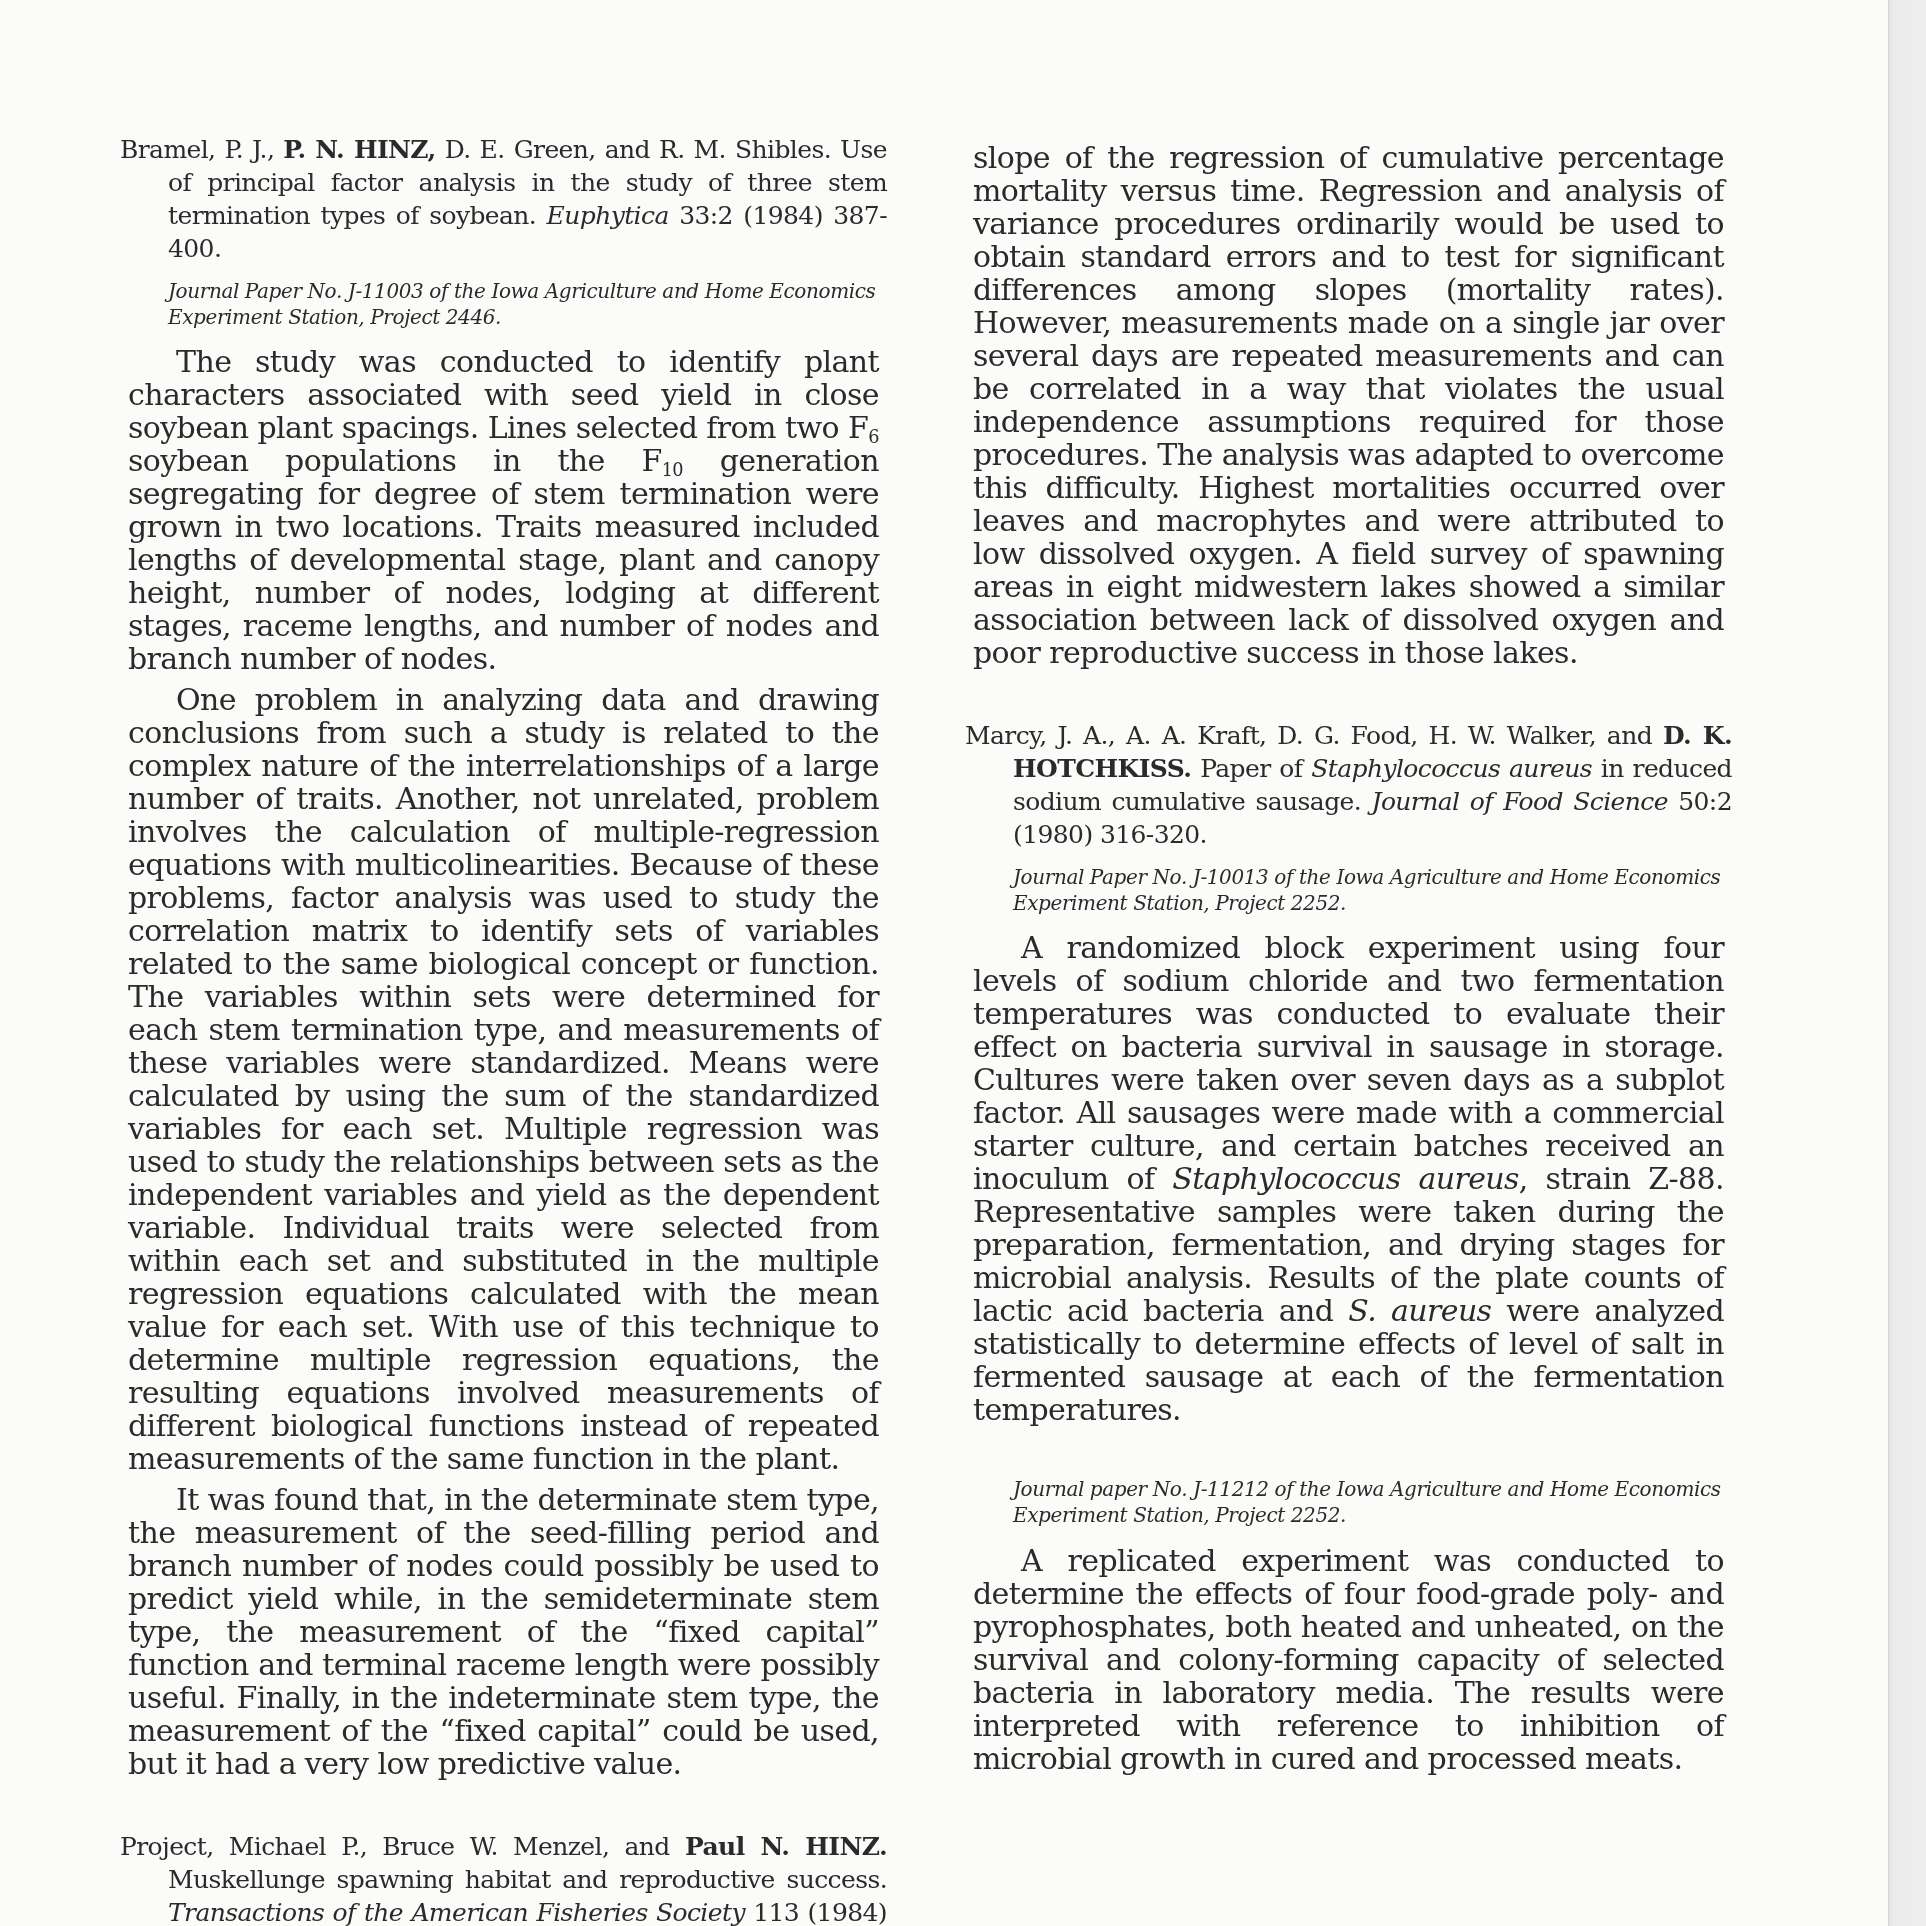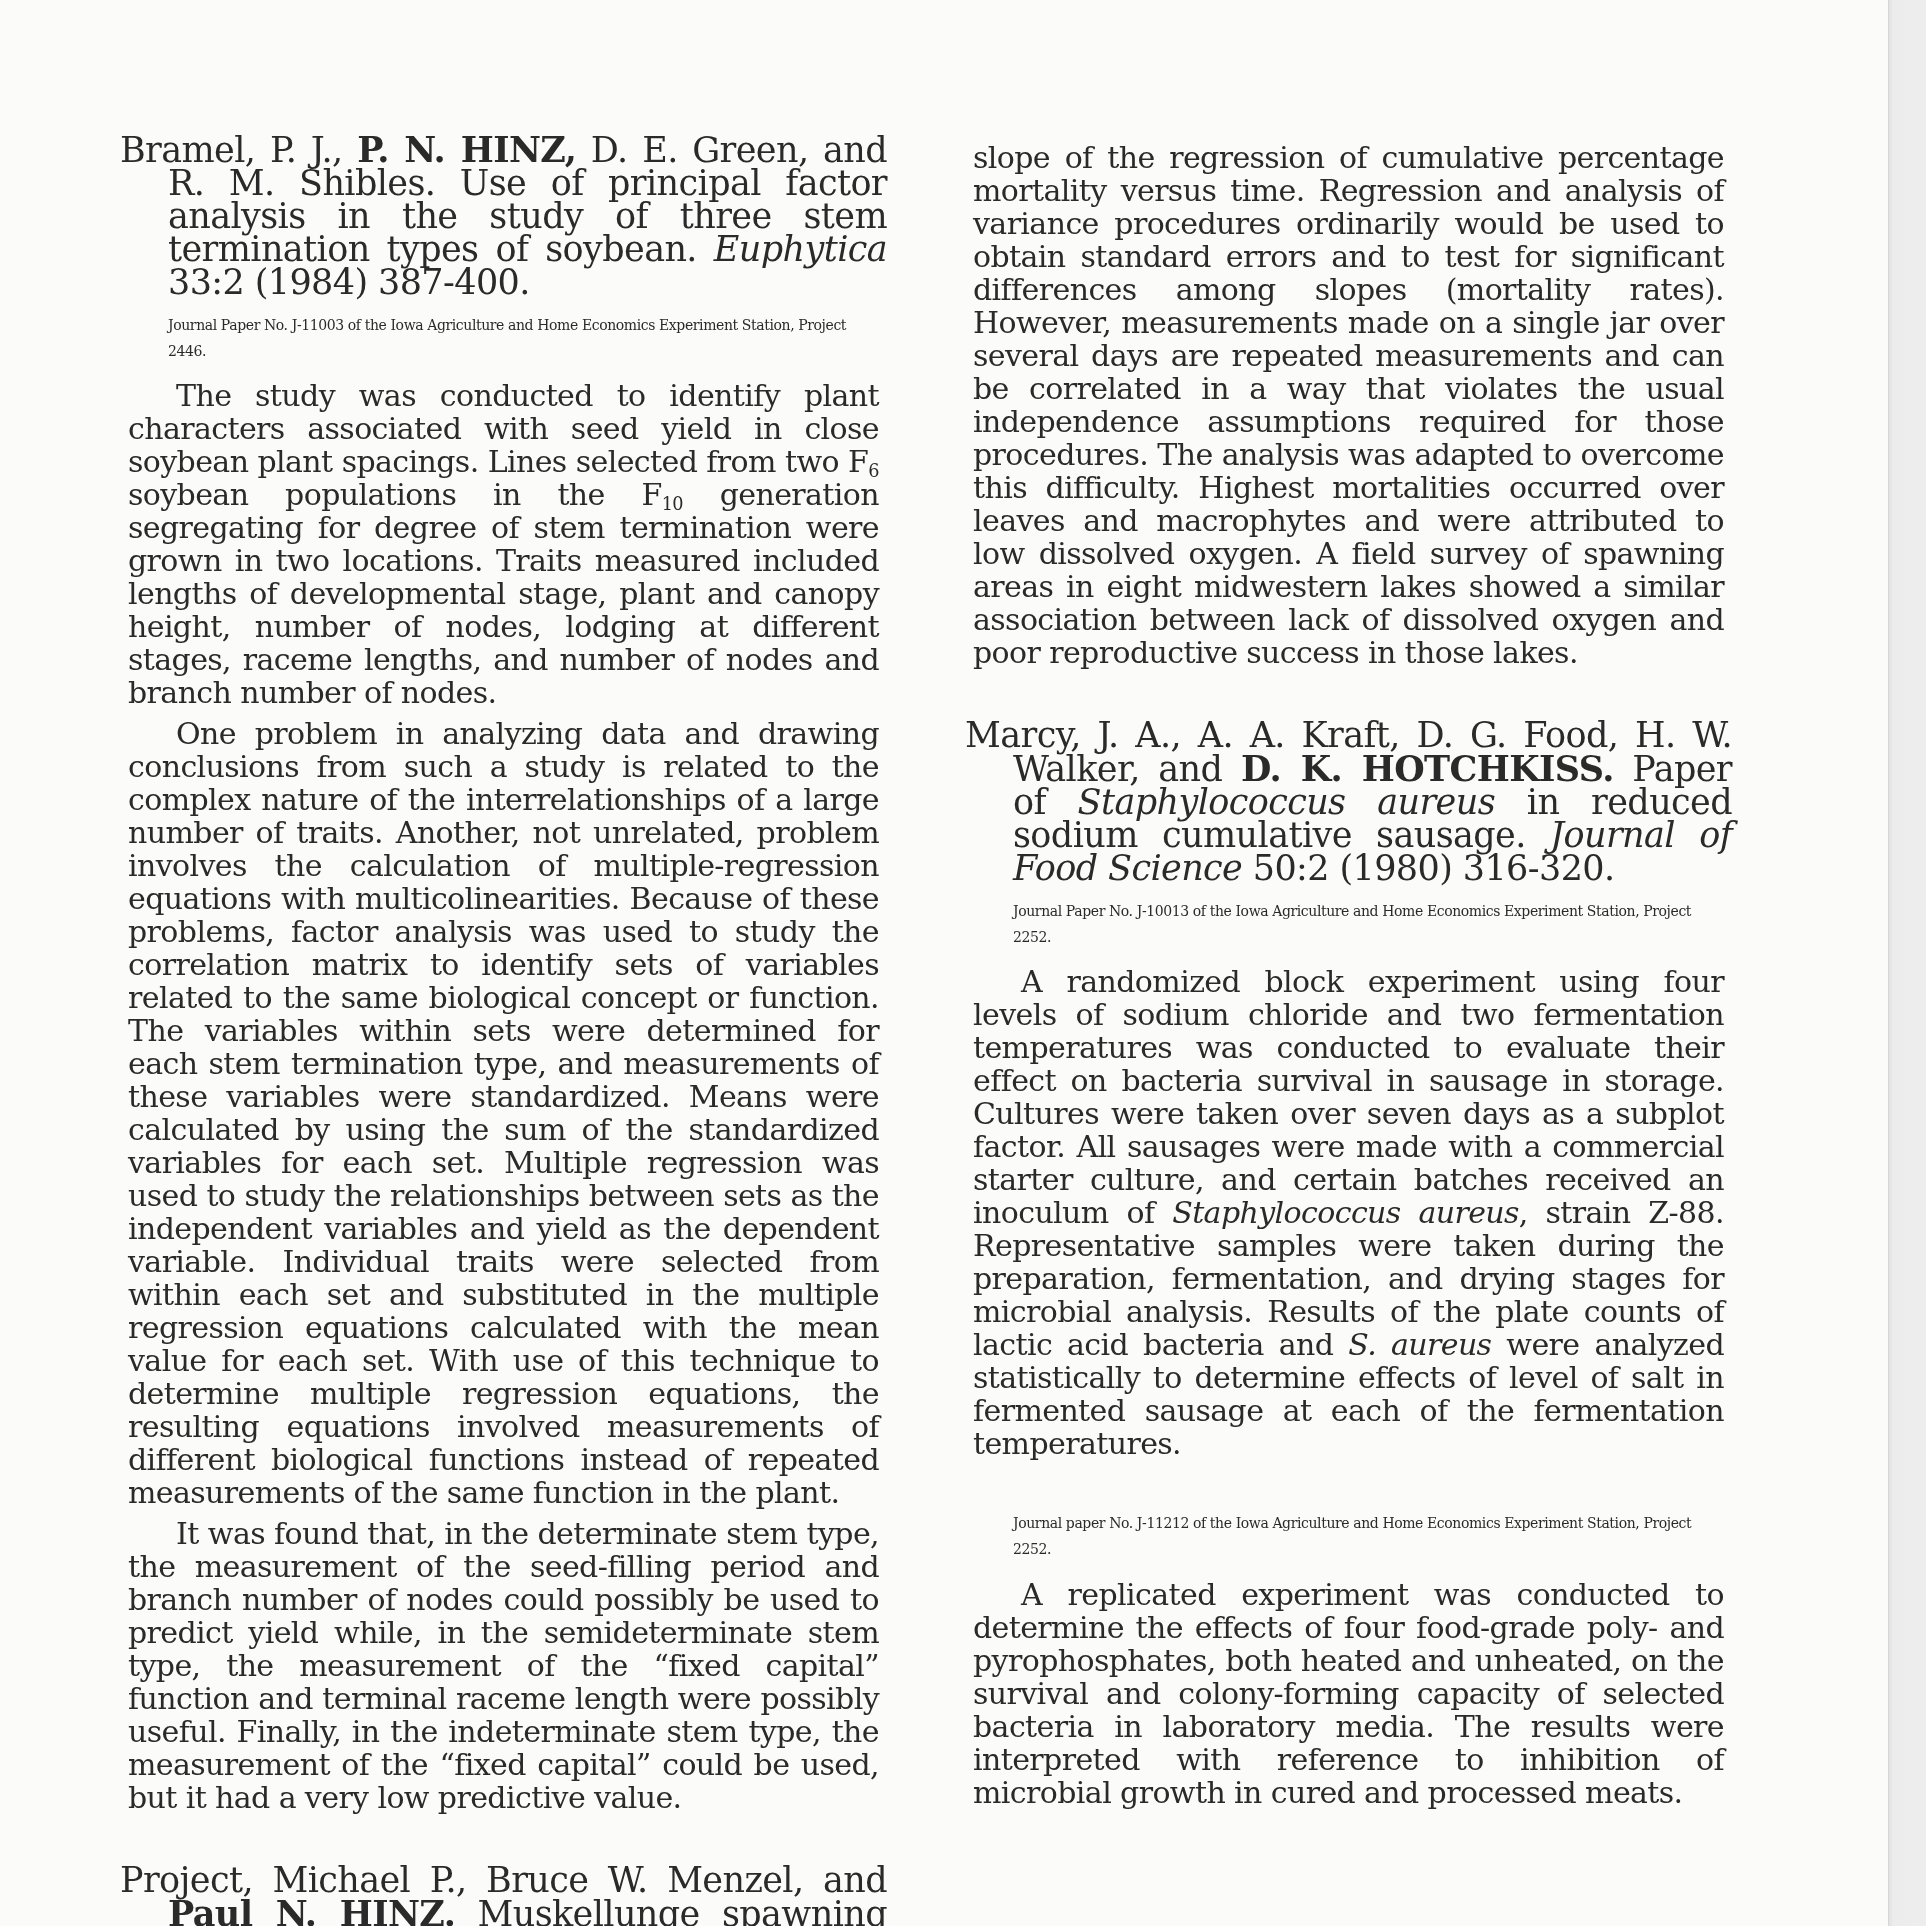--- a/index.html
+++ b/index.html
@@ -33,36 +33,37 @@
     .column {
       position: absolute;
       top: 133px;
       width: 767px;
     }
     .col-left { left: 120px; }
     .col-right { left: 965px; }
 
     .entry { margin-bottom: 0; }
     .citation {
-      font-size: 35px;
+      font-size: 25px;
       line-height: 33px;
       text-align: justify;
       padding-left: 48px;
       text-indent: -48px;
       margin: 0 0 13px 0;
       letter-spacing: -0.6px;
     }
     .citation b { font-weight: bold; }
     .citation i { font-style: italic; }
     .note {
-      font-size: 14px;
+      font-size: 20px;
       line-height: 26px;
       padding-left: 48px;
       margin: 0 0 15.4px 0;
       letter-spacing: -0.4px;
+      font-style: italic;
     }
     .para {
       font-size: 30px;
       line-height: 33px;
       text-align: justify;
       text-indent: 48px;
       margin: 8px;
       letter-spacing: -0.6px;
     }
     .para i { font-style: italic; }

